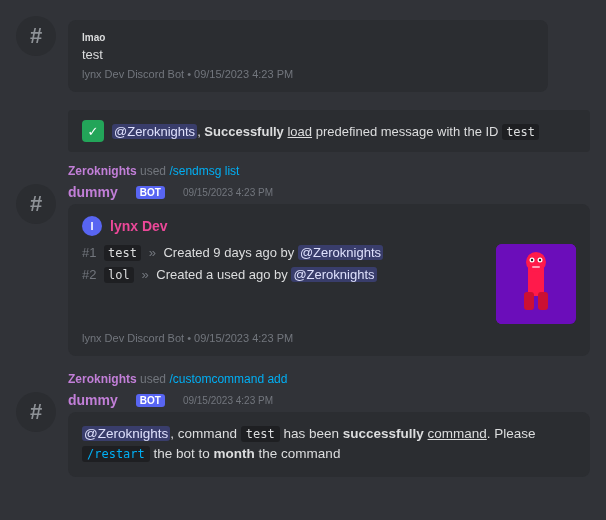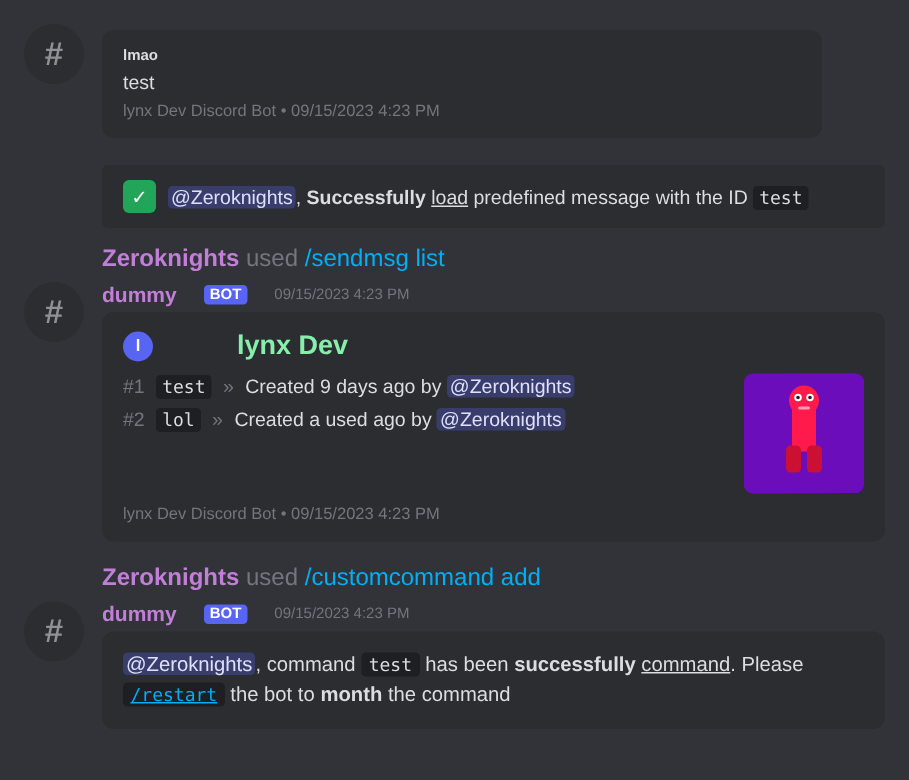--- a/index.html
+++ b/index.html
@@ -172,24 +172,23 @@
       display: flex;
       align-items: center;
       justify-content: center;
       font-size: 11px;
       color: white;
       font-weight: bold;
       flex-shrink: 0;
     }
 
     .embed-title {
-      color: #86efac;
+      color: #ec4899;
       font-weight: 600;
-      font-size: 18px;
-      margin-left: 48px;
+      font-size: 14px;
     }
 
     .embed-body {
       display: flex;
       justify-content: space-between;
       align-items: flex-start;
     }
 
     .embed-list {
       display: flex;
@@ -278,39 +277,38 @@
       color: #dcddde;
     }
 
     .command-text .slash-inline {
       background-color: #1e1f22;
       padding: 1px 5px;
       border-radius: 3px;
       font-family: monospace;
       font-size: 12px;
       color: #00aff4;
-      text-decoration: underline;
     }
 
     .command-text .bold {
       font-weight: 700;
     }
 
     .command-text .underline {
       text-decoration: underline;
     }
 
     .msg-block {
       margin-bottom: 12px;
     }
 
     .slash-used-row {
       padding-left: 52px;
       color: #72767d;
-      font-size: 16px;
+      font-size: 12px;
       margin-bottom: 2px;
     }
 
     .slash-used-row .user-link {
       color: #c27fd8;
       font-weight: 600;
     }
 
     .slash-used-row .cmd-link {
       color: #00aff4;

